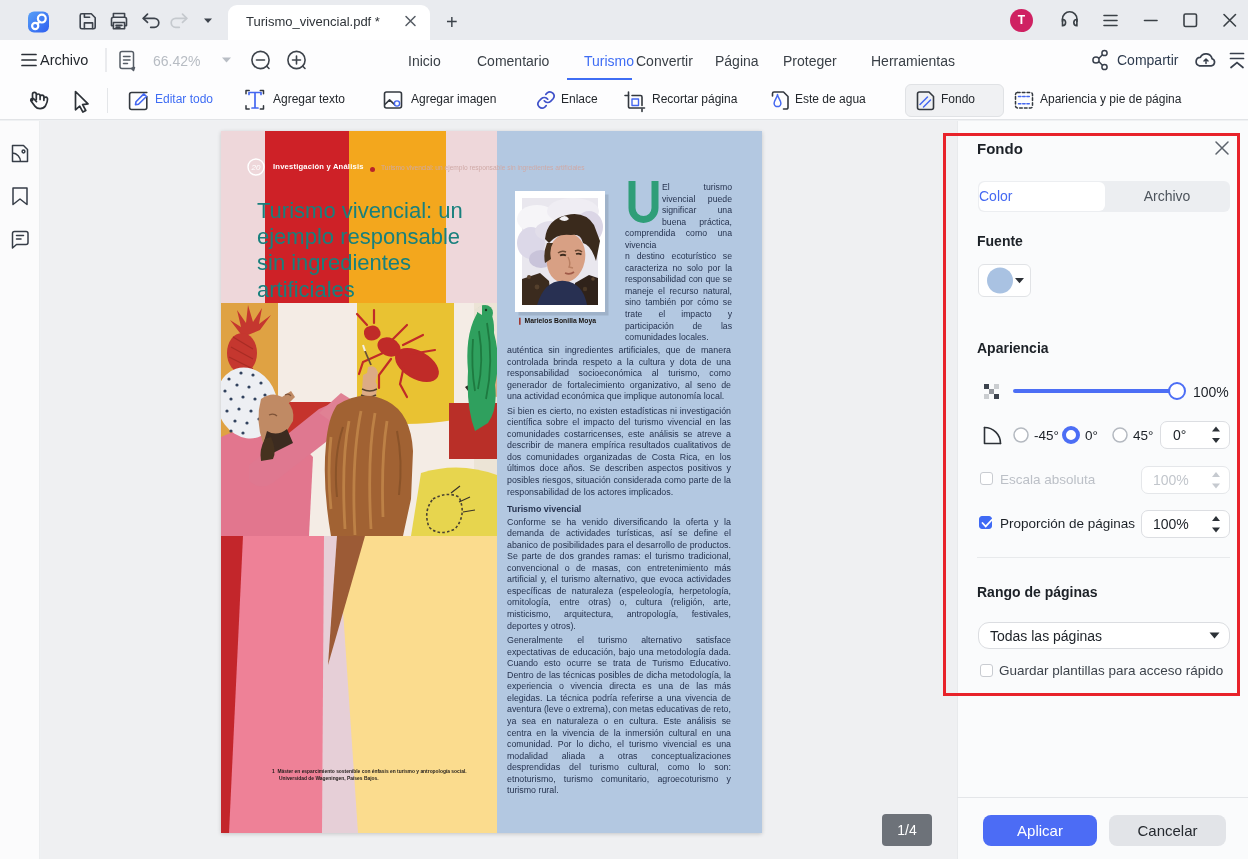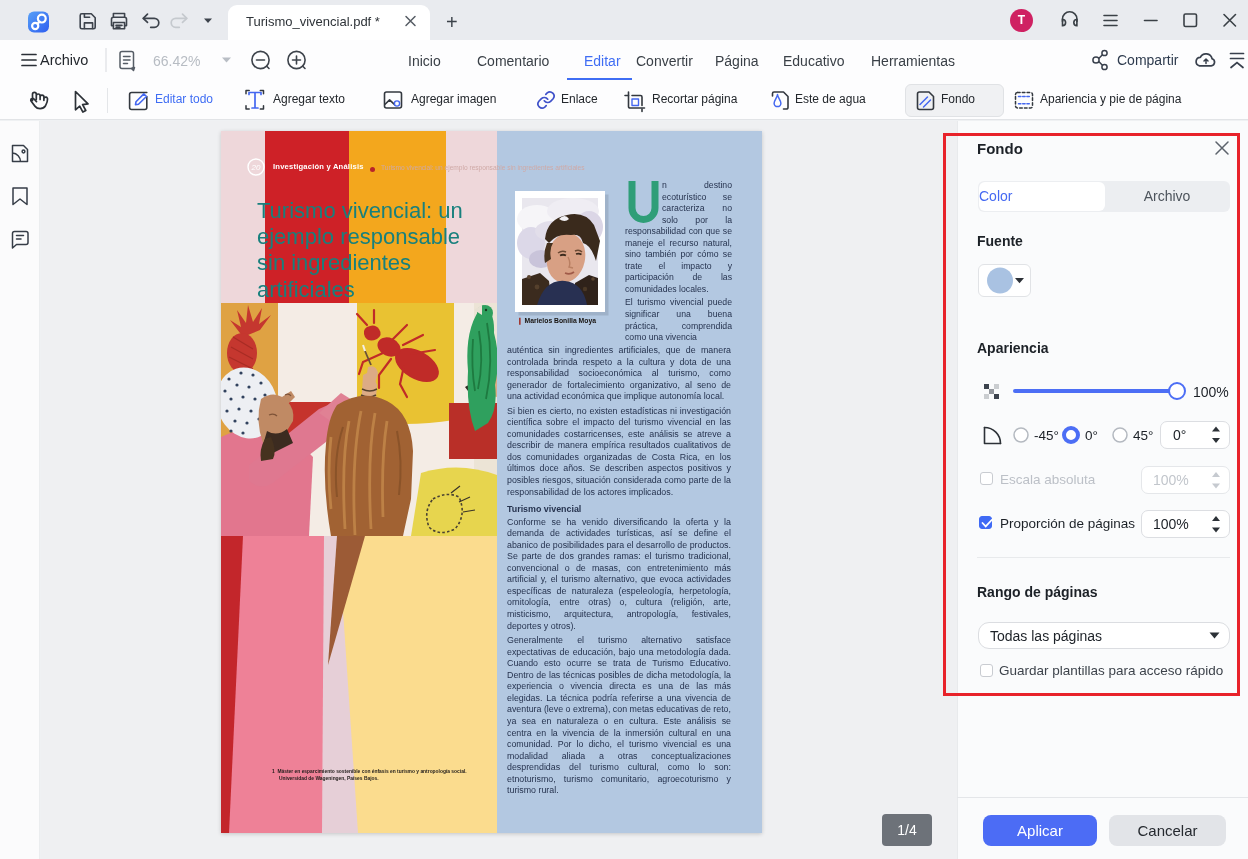--- a/index.html
+++ b/index.html
@@ -102,25 +102,25 @@
     </g>
     <rect x="1184" y="14" width="12.5" height="12.5" rx="1.5" fill="none" stroke="#3a4046" stroke-width="1.6"></rect>
     <g stroke="#3a4046" stroke-width="1.6" stroke-linecap="round">
       <path d="M1224 14.5 l11.5 11.5 M1235.5 14.5 l-11.5 11.5"></path>
     </g>
   </svg>
   <div class="abs archivo">Archivo</div>
   <div class="abs zoomtxt">66.42%</div>
   <div class="abs menu" style="left:408px">Inicio</div>
   <div class="abs menu" style="left:477px">Comentario</div>
-  <div class="abs menu active" style="left:584px">Editar</div>
+  <div class="abs menu active" style="left:584px">Turismo</div>
   <div class="abs editunder"></div>
   <div class="abs menu" style="left:636px">Convertir</div>
   <div class="abs menu" style="left:715px">Página</div>
-  <div class="abs menu" style="left:783px">Educativo</div>
+  <div class="abs menu" style="left:783px">Proteger</div>
   <div class="abs menu" style="left:871px">Herramientas</div>
   <div class="abs compartir">Compartir</div>
   <svg class="abs" style="left:0;top:40px" width="1248" height="40" viewBox="0 0 1248 40">
     <g stroke="#2a2f36" stroke-width="1.7" stroke-linecap="round">
       <path d="M22 14.5 h14 M22 20 h14 M22 25.5 h14"></path>
     </g>
     <line x1="106" y1="8" x2="106" y2="32" stroke="#e3e5e8" stroke-width="1.5"></line>
     <g fill="none" stroke="#565d66" stroke-width="1.5" stroke-linecap="round" stroke-linejoin="round">
       <rect x="120" y="11.5" width="13.5" height="17" rx="2"></rect>
       <path d="M123.5 16.5 h6.5 M123.5 20 h6.5 M123.5 23.5 h4"></path>
@@ -344,22 +344,22 @@
         <path d="M50 82 q5 2 9 -1" stroke="#a05a48" stroke-width="1.8" fill="none"></path>
         <path d="M22 114 q8 -26 28 -24 q18 2 22 24 z" fill="#283052"></path>
 
       </g>
     </svg>
     <div class="abs" style="left:296px;top:185.5px;font-size:6.8px;font-weight:bold;color:#17120e"><span style="color:#9e2218">❙ </span>Marielos Bonilla Moya</div>
     <div class="abs" style="left:404px;top:49px;width:107px;font-size:8.7px;line-height:11.55px;color:#26334f;text-align:justify">
       <div style="float:left;width:37px;height:45px"><svg width="37" height="45" viewBox="0 0 37 45">
             <path d="M7 1 v27 a11.5 11.5 0 0 0 23 0 v-27" fill="none" stroke="#2f9e78" stroke-width="7"></path>
           </svg></div>
+      <p style="margin-top:2px">El turismo vivencial puede significar una buena práctica, comprendida como una vivencia</p>
       <p>n destino ecoturístico se caracteriza no solo por la responsabilidad con que se maneje el recurso natural, sino también por cómo se trate el impacto y participación de las comunidades locales.</p>
-      <p style="margin-top:2px">El turismo vivencial puede significar una buena práctica, comprendida como una vivencia</p>
     </div>
     <div class="abs" style="left:286px;top:214px;width:224px;font-size:8.85px;line-height:11.55px;color:#26334f;text-align:justify">
       <p>auténtica sin ingredientes artificiales, que de manera controlada brinda respeto a la cultura y dota de una responsabilidad socioeconómica al turismo, como generador de fortalecimiento organizativo, al seno de una actividad económica que implique autonomía local.</p>
       <p style="margin-top:3px">Si bien es cierto, no existen estadísticas ni investigación científica sobre el impacto del turismo vivencial en las comunidades costarricenses, este análisis se atreve a describir de manera empírica resultados cualitativos de dos comunidades organizadas de Costa Rica, en los últimos doce años. Se describen aspectos positivos y posibles riesgos, situación considerada como parte de la responsabilidad de los actores implicados.</p>
       <p style="margin-top:6px;font-weight:bold;font-size:8.9px">Turismo vivencial</p>
       <p style="margin-top:1px">Conforme se ha venido diversificando la oferta y la demanda de actividades turísticas, así se define el abanico de posibilidades para el desarrollo de productos. Se parte de dos grandes ramas: el turismo tradicional, convencional o de masas, con entretenimiento más artificial y, el turismo alternativo, que evoca actividades específicas de naturaleza (espeleología, herpetología, ornitología, entre otras) o, cultura (religión, arte, misticismo, arquitectura, antropología, festivales, deportes y otros).</p>
       <p style="margin-top:3px">Generalmente el turismo alternativo satisface expectativas de educación, bajo una metodología dada. Cuando esto ocurre se trata de Turismo Educativo. Dentro de las técnicas posibles de dicha metodología, la experiencia o vivencia directa es una de las más elegidas. La técnica podría referirse a una vivencia de aventura (leve o extrema), con metas educativas de reto, ya sea en naturaleza o en cultura. Este análisis se centra en la vivencia de la inmersión cultural en una comunidad. Por lo dicho, el turismo vivencial es una modalidad aliada a otras conceptualizaciones desprendidas del turismo cultural, como lo son: etnoturismo, turismo comunitario, agroecoturismo y turismo rural.</p>
     </div>
     <div class="abs" style="left:51px;top:637px;width:210px;font-size:4.9px;line-height:7px;font-weight:bold;color:#201c1a">
       <div>1&nbsp; Máster en esparcimiento sostenible con énfasis en turismo y antropología social.</div>

